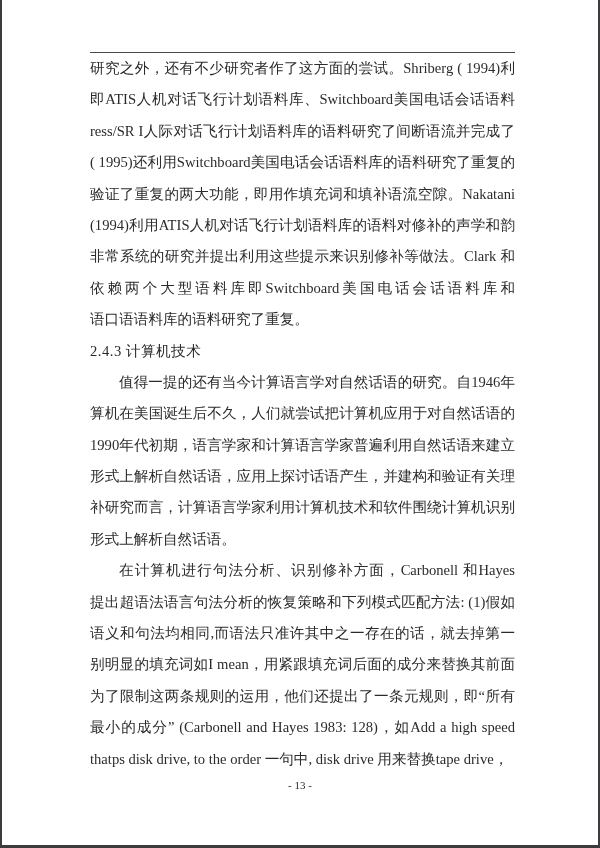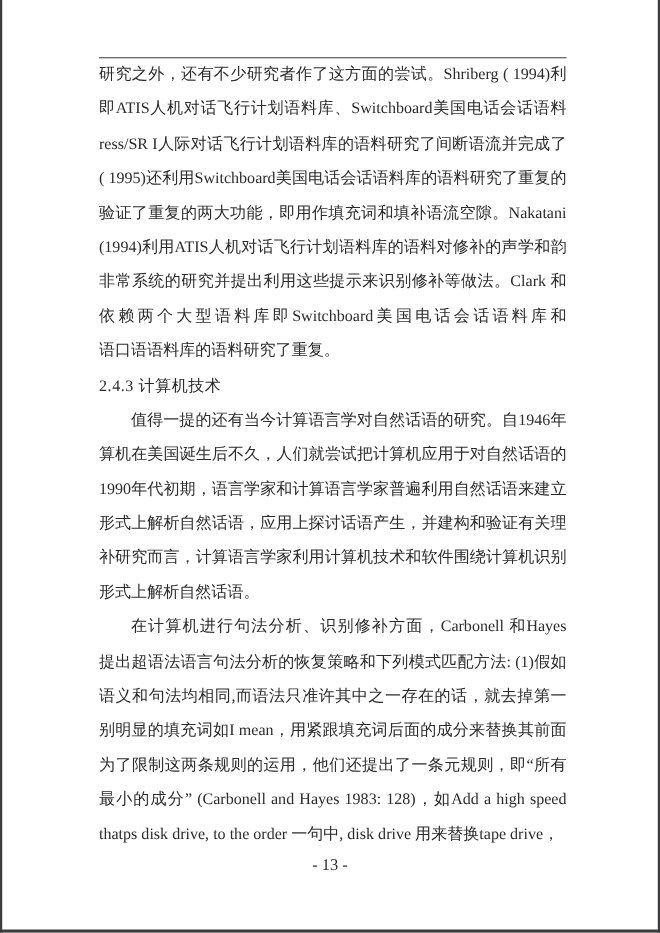--- a/index.html
+++ b/index.html
@@ -56,21 +56,21 @@
     text-align: right;
     text-align-last: left;
     letter-spacing: 0.5px;
   }
   .footer {
     position: absolute;
     top: 779px;
     left: 0;
     width: 100%;
     text-align: center;
-    font-size: 15px;
+    font-size: 11px;
     color: #2b2b2b;
   }
 </style>
 </head>
 <body>
 
 <div class="page">
   <div class="header-rule"></div>
   <div class="text-block">
       <div class="line justify">研究之外，还有不少研究者作了这方面的尝试。Shriberg ( 1994)利用三个语料库</div>

